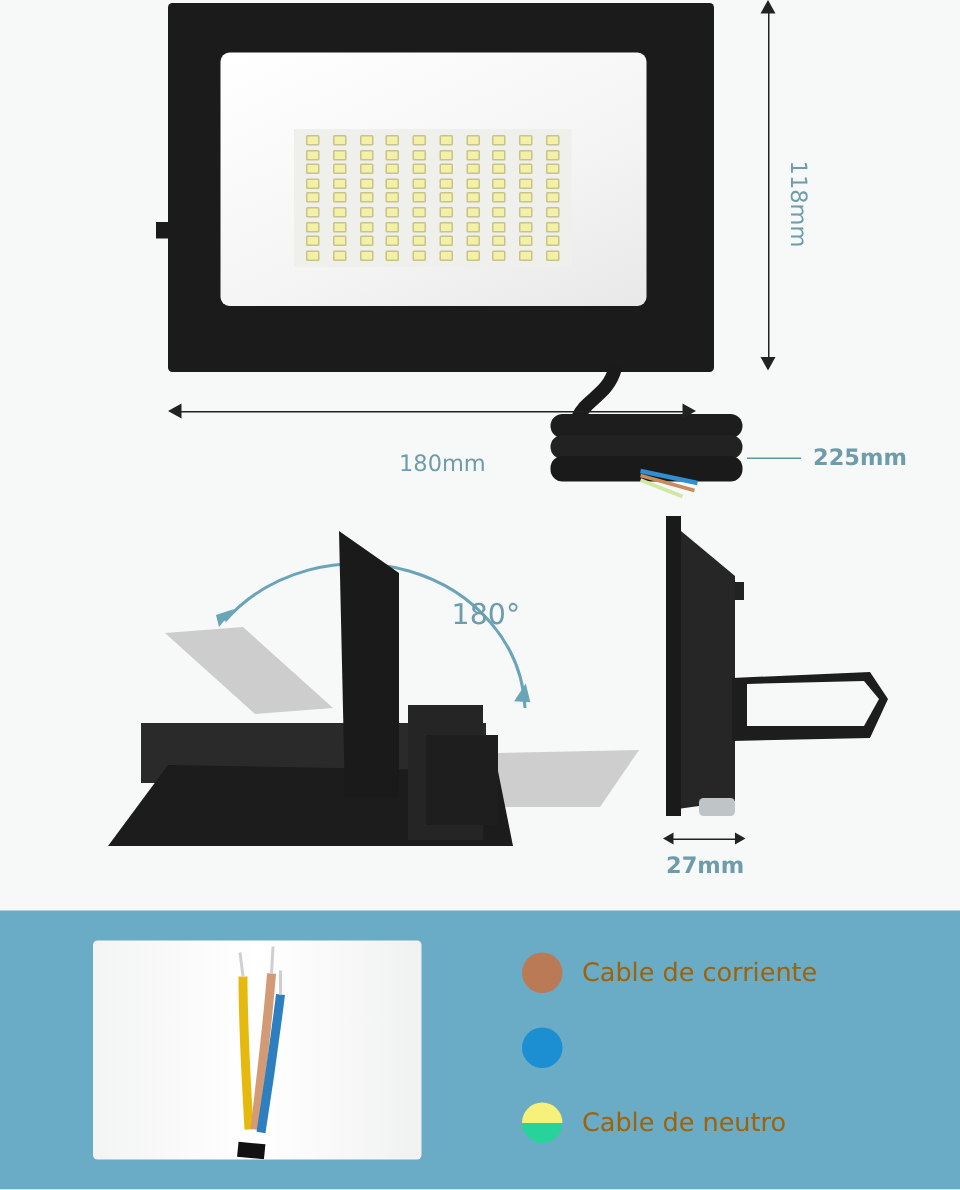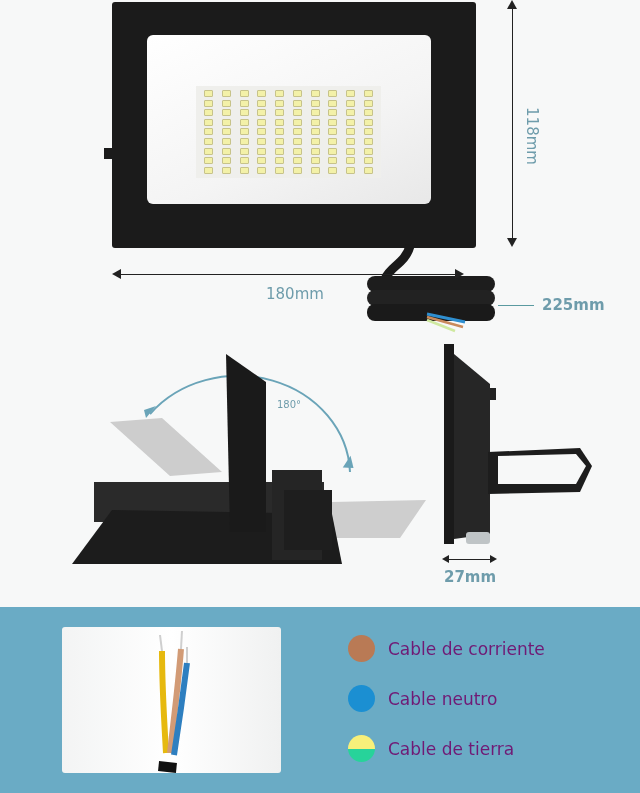--- a/index.html
+++ b/index.html
@@ -9,21 +9,21 @@
   .arrow-line { background:#222; position:absolute; }
   .lamp-body { left:112px; top:2px; width:364px; height:246px; background:#1b1b1b; border-radius:3px; }
   .lamp-face { left:147px; top:35px; width:284px; height:169px; background:linear-gradient(155deg,#ffffff 0%,#f4f4f4 60%,#e8e8e8 100%); border-radius:6px; }
   .led-panel { left:196px; top:86px; width:185px; height:92px; background:#efefec; display:grid; grid-template-columns:repeat(10,1fr); grid-template-rows:repeat(9,1fr); padding:3px 4px; box-sizing:border-box; }
   .led { width:7px; height:5px; background:#f3f1a8; border:1px solid #c7c38a; margin:auto; border-radius:1px; }
   .ear { width:8px; height:11px; background:#1b1b1b; }
   .bottom-panel { left:0; top:607px; width:640px; height:186px; background:#6aabc5; }
   .photo { left:62px; top:627px; width:219px; height:146px; background:linear-gradient(90deg,#f3f4f4,#ffffff 50%,#f0f1f1); border-radius:3px; overflow:hidden; }
   .legend-row { position:absolute; left:348px; display:flex; align-items:center; }
   .dot { width:27px; height:27px; border-radius:50%; margin-right:13px; }
-  .legend-label { color:#701a75; font-size:17px; }
+  .legend-label { color:#a16207; font-size:17px; }
 </style>
 </head>
 <body>
 
 <div class="abs lamp-body"></div>
 <div class="abs ear" style="left:104px;top:148px;"></div>
 <div class="abs ear" style="left:468px;top:148px;"></div>
 <div class="abs lamp-face"></div>
 <div class="abs led-panel" id="led-panel">
     <div class="led"></div>
@@ -129,38 +129,38 @@
 </svg>
 
 <div class="arrow-line" style="left:512px;top:6px;width:1px;height:238px;"></div>
 <div class="abs" style="left:507px;top:0;width:0;height:0;border-left:5px solid transparent;border-right:5px solid transparent;border-bottom:9px solid #222;"></div>
 <div class="abs" style="left:507px;top:238px;width:0;height:0;border-left:5px solid transparent;border-right:5px solid transparent;border-top:9px solid #222;"></div>
 <div class="abs dim" style="left:502px;top:127px;transform:rotate(90deg);transform-origin:center;width:60px;text-align:center;">118mm</div>
 
 <div class="arrow-line" style="left:120px;top:274px;width:336px;height:1px;"></div>
 <div class="abs" style="left:112px;top:269px;width:0;height:0;border-top:5px solid transparent;border-bottom:5px solid transparent;border-right:9px solid #222;"></div>
 <div class="abs" style="left:455px;top:269px;width:0;height:0;border-top:5px solid transparent;border-bottom:5px solid transparent;border-left:9px solid #222;"></div>
-<div class="abs dim" style="left:266px;top:285px;text-align:right;">180mm</div>
+<div class="abs dim" style="left:266px;top:300px;text-align:right;">180mm</div>
 
 <div class="abs" style="left:498px;top:305px;width:36px;height:1px;background:#5a9aa0;"></div>
 <div class="abs dim" style="left:542px;top:296px;font-weight:bold;">225mm</div>
 
 <svg class="abs" style="left:62px;top:342px;" width="380" height="230">
   <path d="M88 72 A112 100 0 0 1 288 130" stroke="#6aa4b8" stroke-width="2" fill="none"></path>
   <polygon points="84,76 94,64 82,68" fill="#6aa4b8"></polygon>
   <polygon points="282,128 292,124 284,114" fill="#6aa4b8" transform="rotate(25 287 124)"></polygon>
   <polygon points="48,80 100,76 160,130 108,134" fill="#c8c8c8" opacity="0.9"></polygon>
   <polygon points="270,160 364,158 338,196 270,196" fill="#c9c9c9" opacity="0.9"></polygon>
   <rect x="32" y="140" width="230" height="40" fill="#2a2a2a"></rect>
   <polygon points="10,222 280,222 270,172 50,168" fill="#1c1c1c"></polygon>
   <rect x="210" y="128" width="50" height="90" fill="#252525"></rect>
   <polygon points="164,12 204,40 204,190 168,190" fill="#1a1a1a"></polygon>
   <rect x="222" y="148" width="48" height="60" fill="#1e1e1e"></rect>
 </svg>
-<div class="abs dim" style="left:277px;top:399px;font-size:10px;">180°</div>
+<div class="abs dim" style="left:301px;top:399px;font-size:19px;">180°</div>
 
 <svg class="abs" style="left:440px;top:344px;" width="160" height="210">
   <rect x="4" y="0" width="10" height="200" fill="#1a1a1a"></rect>
   <polygon points="14,10 50,40 50,190 14,195" fill="#262626"></polygon>
   <rect x="50" y="44" width="6" height="12" fill="#222"></rect>
   <polygon points="48,108 140,104 152,122 140,148 48,150" fill="#1d1d1d"></polygon>
   <polygon points="58,112 136,110 146,122 136,140 58,140" fill="#f7f8f8"></polygon>
   <rect x="26" y="188" width="24" height="12" rx="3" fill="#bfc4c6"></rect>
 </svg>
 
@@ -181,18 +181,17 @@
     <line x1="125" y1="36" x2="125" y2="20" stroke="#cfcfcf" stroke-width="2"></line>
   </svg>
 </div>
 
 <div class="legend-row" style="top:635px;">
   <div class="dot" id="dot0" style="background: rgb(185, 122, 85);"></div>
   <span class="legend-label">Cable de corriente</span>
 </div>
 <div class="legend-row" style="top:685px;">
   <div class="dot" id="dot1" style="background: rgb(27, 143, 210);"></div>
-  <span class="legend-label">Cable neutro</span>
 </div>
 <div class="legend-row" style="top:735px;">
   <div class="dot" id="dot2" style="background: linear-gradient(rgb(247, 240, 122) 50%, rgb(39, 211, 154) 50%);"></div>
-  <span class="legend-label">Cable de tierra</span>
+  <span class="legend-label">Cable de neutro</span>
 </div>
 
 </body></html>

